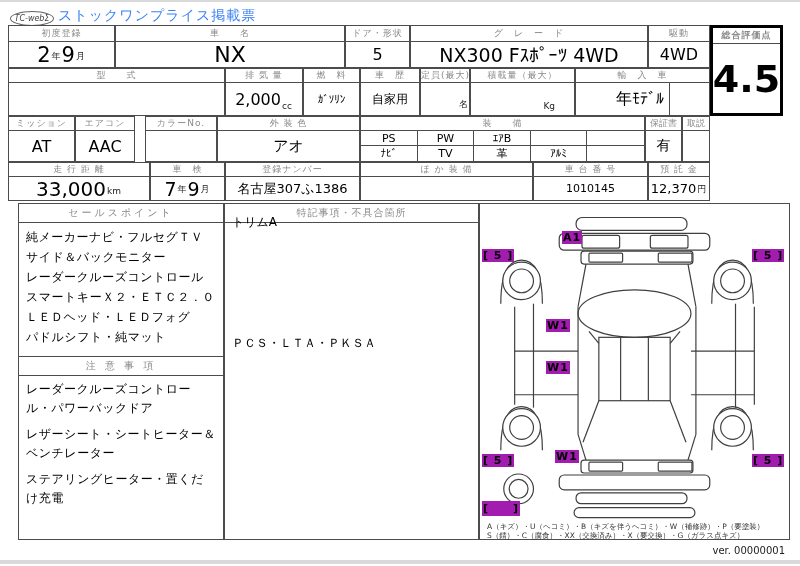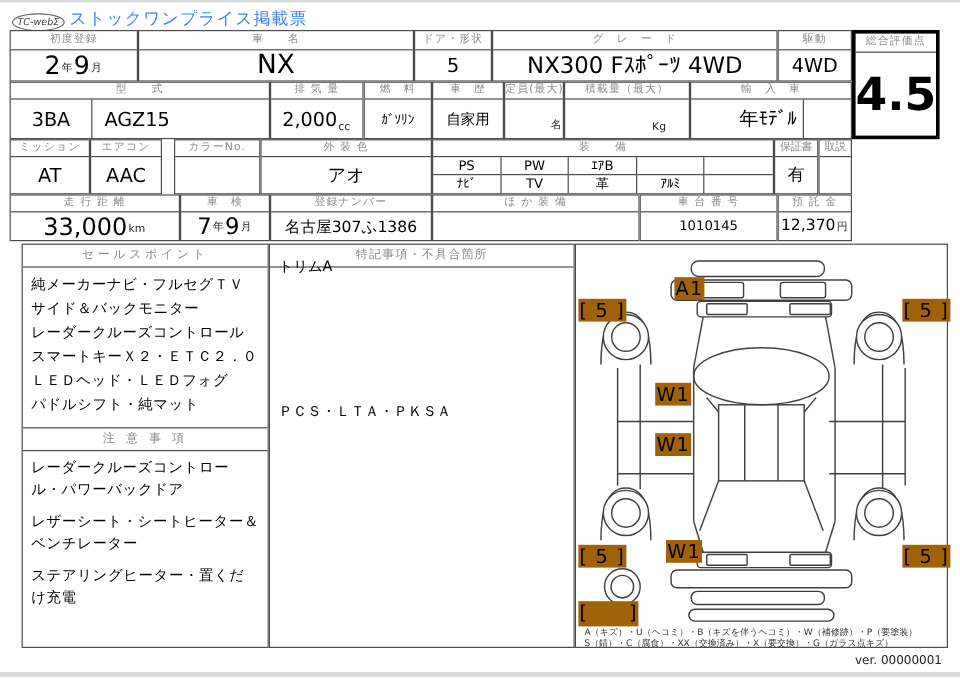--- a/index.html
+++ b/index.html
@@ -27,34 +27,34 @@
   .split .s2{flex:1;display:flex;align-items:center;padding-left:10px;font-size:16px;}
   .split .i1{width:88px;border-right:1px solid #4c4c4c;display:flex;align-items:center;justify-content:flex-end;padding-right:5px;}
   .split .i1 .unit{align-self:center;margin:0;}
   .split .i2{flex:1;}
   .egrid{flex:1 1 auto;display:grid;grid-template-columns:repeat(5,1fr);grid-template-rows:1fr 1fr;}
   .egrid > div{border-right:1px solid #4c4c4c;border-bottom:1px solid #4c4c4c;
         display:flex;align-items:center;justify-content:center;font-size:11px;white-space:nowrap;overflow:hidden;}
   .egrid > div:nth-child(5n){border-right:none;}
   .egrid > div:nth-child(n+6){border-bottom:none;}
   .thick{position:absolute;box-sizing:border-box;border:3px solid #000;background:#fff;display:flex;flex-direction:column;}
-  .thick .lbl{border-bottom:1px solid #4c4c4c;}
+  .thick .lbl{border-bottom:1px solid #4c4c4c;font-weight:bold;}
   .score{flex:1;display:flex;align-items:center;justify-content:center;font-weight:bold;color:#000;}
   
   .box{position:absolute;box-sizing:border-box;border:1px solid #4c4c4c;background:#fff;}
   .shead{height:18px;line-height:17px;text-align:center;font-size:10px;color:#8a8a8a;
          letter-spacing:3px;border-bottom:1px solid #4c4c4c;white-space:nowrap;overflow:hidden;}
   .scontent{padding:4px 7px;font-size:12px;line-height:20px;color:#000;letter-spacing:0.5px;}
   .caut p{margin:0 0 7px 0;line-height:19px;}
   .remark-top{position:absolute;left:7px;top:10px;font-size:12px;}
   .remark-bottom{position:absolute;left:7px;top:131px;font-size:12px;}
   
   .diagram{position:absolute;left:479px;top:203px;width:311px;height:337px;box-sizing:border-box;
            border:1px solid #4c4c4c;background:#fff;}
-  .dlabel{position:absolute;font-size:16px;font-weight:normal;color:#000;background:#a16207;
+  .dlabel{position:absolute;font-size:11px;font-weight:bold;color:#000;background:#a21caf;
           padding:0 1px;white-space:nowrap;letter-spacing:1px;}
   .legend{position:absolute;left:7px;top:318px;width:297px;font-size:7.5px;line-height:9px;
           color:#333;letter-spacing:0;}
   .version{position:absolute;left:660px;top:545px;width:125px;text-align:right;font-size:10px;color:#222;}
   svg{position:absolute;left:0;top:0;}
   svg *{stroke:#3f3f3f;stroke-width:1.2;fill:none;}
   svg .w{fill:#fff;}
 </style>
 </head>
 <body>
@@ -90,24 +90,20 @@
     <div class="lbl h15">駆動</div>
     <div class="val f16">4WD</div>
   </div>
   <div class="thick" style="left:710px;top:25px;width:73px;height:91px">
     <div class="lbl h15">総合評価点</div>
     <div class="score" style="font-size:38px">4.5</div>
   </div>
 
   <div class="cell" style="left:8px;top:68px;width:217px;height:48px">
     <div class="lbl">型　　式</div>
-    <div class="split">
-      <div class="s1">3BA</div>
-      <div class="s2">AGZ15</div>
-    </div>
   </div>
   <div class="cell" style="left:225px;top:68px;width:78px;height:48px">
     <div class="lbl">排 気 量</div>
     <div class="val f16">
       <span>2,000</span>
       <span class="unit">cc</span>
     </div>
   </div>
   <div class="cell" style="left:303px;top:68px;width:57px;height:48px">
     <div class="lbl">燃　料</div>

